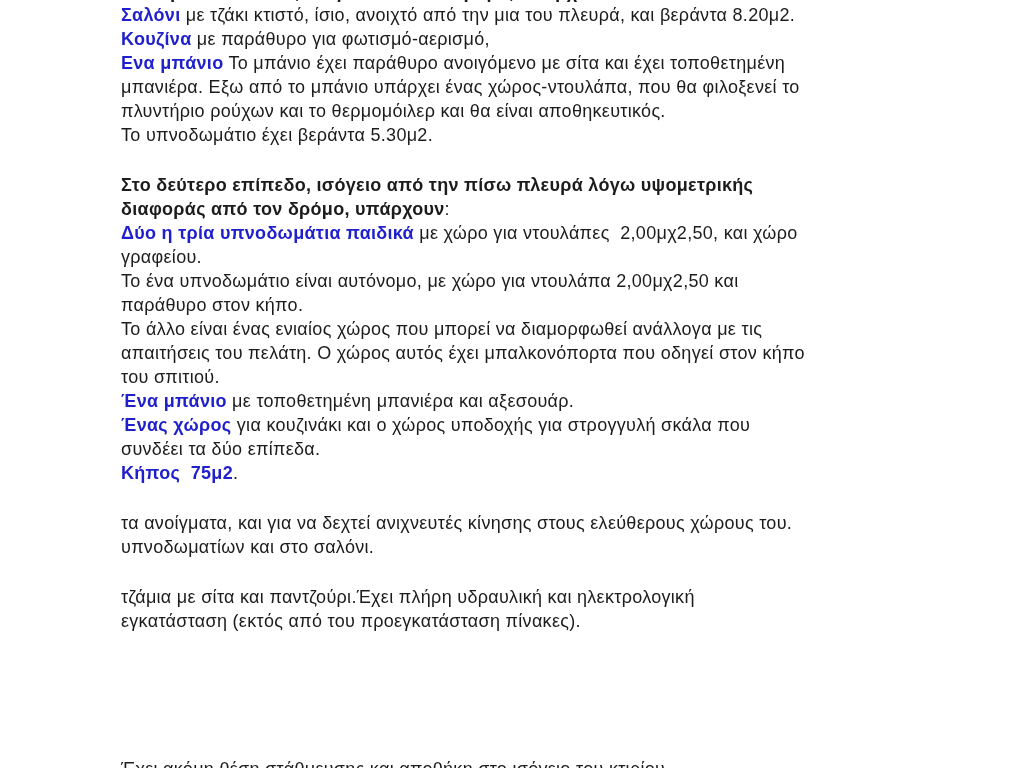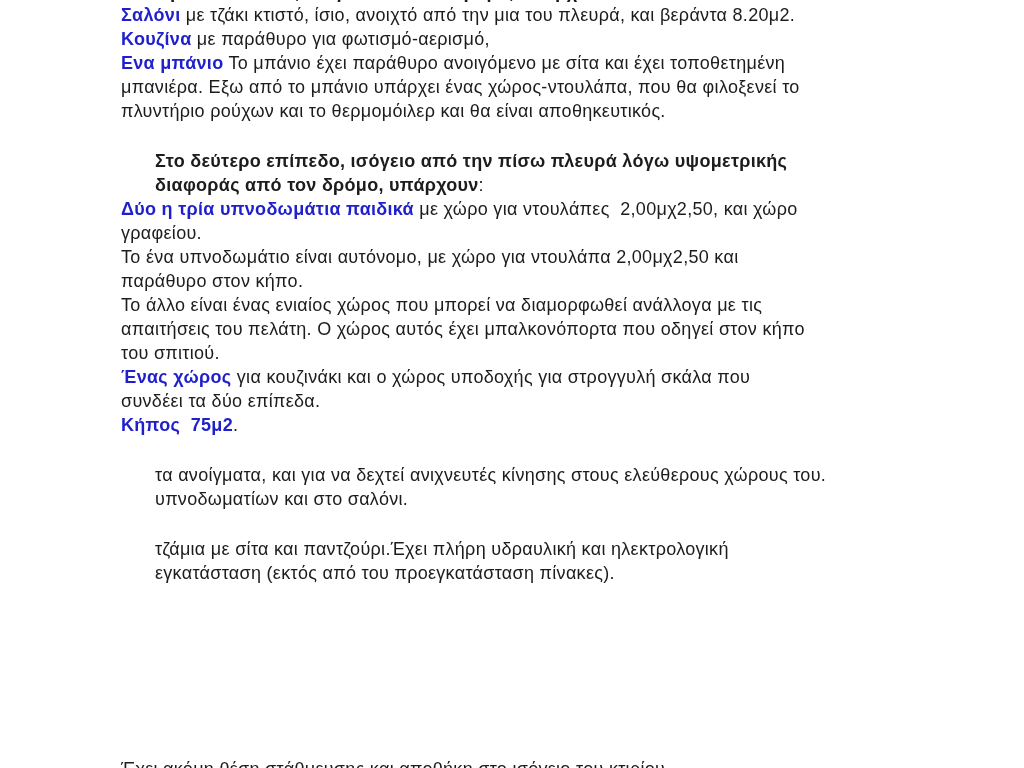--- a/index.html
+++ b/index.html
@@ -13,21 +13,21 @@
     font-size:18px;
     line-height:24px;
     letter-spacing:0.3px;
     color:var(--text-color,#1c1c1c);
   }
   .doc{
     position:absolute;
     left:121px;top:3px;right:0;
   }
   .block{margin:0;}
-  .block.gap{margin-top:26px;margin-left:34px;}
+  .block.gap{margin-top:26px;}
   .line{
     white-space:pre;      
     height:24px;
     overflow:visible;
   }
   .r-normal{font-weight:normal;color:var(--text-color,#1c1c1c);}
   .r-bold{font-weight:bold;color:var(--text-color,#1c1c1c);}
   .r-blue{font-weight:bold;color:var(--accent-blue,#1f1fcc);}
   .clip-top{
     position:absolute;left:121px;top:-20px;
@@ -43,33 +43,35 @@
 
 <div class="page">
   <div class="clip-top" id="clip-top"><span class="r-bold">Στο πρώτο επίπεδο, ισόγειο από τον δρόμο, υπάρχουν:</span></div>
   <div class="doc" id="doc">
       <div class="block">
         <div class="line"><span class="r-blue">Σαλόνι</span><span class="r-normal"> με τζάκι κτιστό, ίσιο, ανοιχτό από την μια του πλευρά, και βεράντα 8.20μ2.</span></div>
         <div class="line"><span class="r-blue">Κουζίνα</span><span class="r-normal"> με παράθυρο για φωτισμό-αερισμό,</span></div>
         <div class="line"><span class="r-blue">Ενα μπάνιο</span><span class="r-normal"> Το μπάνιο έχει παράθυρο ανοιγόμενο με σίτα και έχει τοποθετημένη</span></div>
         <div class="line"><span class="r-normal">μπανιέρα. Εξω από το μπάνιο υπάρχει ένας χώρος-ντουλάπα, που θα φιλοξενεί το</span></div>
         <div class="line"><span class="r-normal">πλυντήριο ρούχων και το θερμομόιλερ και θα είναι αποθηκευτικός.</span></div>
+        <div class="line"><span class="r-normal">Το υπνοδωμάτιο έχει βεράντα 5.30μ2.</span></div>
       </div>
       <div class="block gap">
         <div class="line"><span class="r-bold">Στο δεύτερο επίπεδο, ισόγειο από την πίσω πλευρά λόγω υψομετρικής</span></div>
         <div class="line"><span class="r-bold">διαφοράς από τον δρόμο, υπάρχουν</span><span class="r-normal">:</span></div>
       </div>
       <div class="block">
         <div class="line"><span class="r-blue">Δύο η τρία υπνοδωμάτια παιδικά</span><span class="r-normal"> με χώρο για ντουλάπες  2,00μχ2,50, και χώρο</span></div>
         <div class="line"><span class="r-normal">γραφείου.</span></div>
         <div class="line"><span class="r-normal">Το ένα υπνοδωμάτιο είναι αυτόνομο, με χώρο για ντουλάπα 2,00μχ2,50 και</span></div>
         <div class="line"><span class="r-normal">παράθυρο στον κήπο.</span></div>
         <div class="line"><span class="r-normal">Το άλλο είναι ένας ενιαίος χώρος που μπορεί να διαμορφωθεί ανάλλογα με τις</span></div>
         <div class="line"><span class="r-normal">απαιτήσεις του πελάτη. Ο χώρος αυτός έχει μπαλκονόπορτα που οδηγεί στον κήπο</span></div>
         <div class="line"><span class="r-normal">του σπιτιού.</span></div>
+        <div class="line"><span class="r-blue">Ένα μπάνιο</span><span class="r-normal"> με τοποθετημένη μπανιέρα και αξεσουάρ.</span></div>
         <div class="line"><span class="r-blue">Ένας χώρος</span><span class="r-normal"> για κουζινάκι και ο χώρος υποδοχής για στρογγυλή σκάλα που</span></div>
         <div class="line"><span class="r-normal">συνδέει τα δύο επίπεδα.</span></div>
         <div class="line"><span class="r-blue">Κήπος  75μ2</span><span class="r-normal">.</span></div>
       </div>
       <div class="block gap">
         <div class="line"><span class="r-normal">τα ανοίγματα, και για να δεχτεί ανιχνευτές κίνησης στους ελεύθερους χώρους του.</span></div>
         <div class="line"><span class="r-normal">υπνοδωματίων και στο σαλόνι.</span></div>
       </div>
       <div class="block gap">
         <div class="line"><span class="r-normal">τζάμια με σίτα και παντζούρι.Έχει πλήρη υδραυλική και ηλεκτρολογική</span></div>

